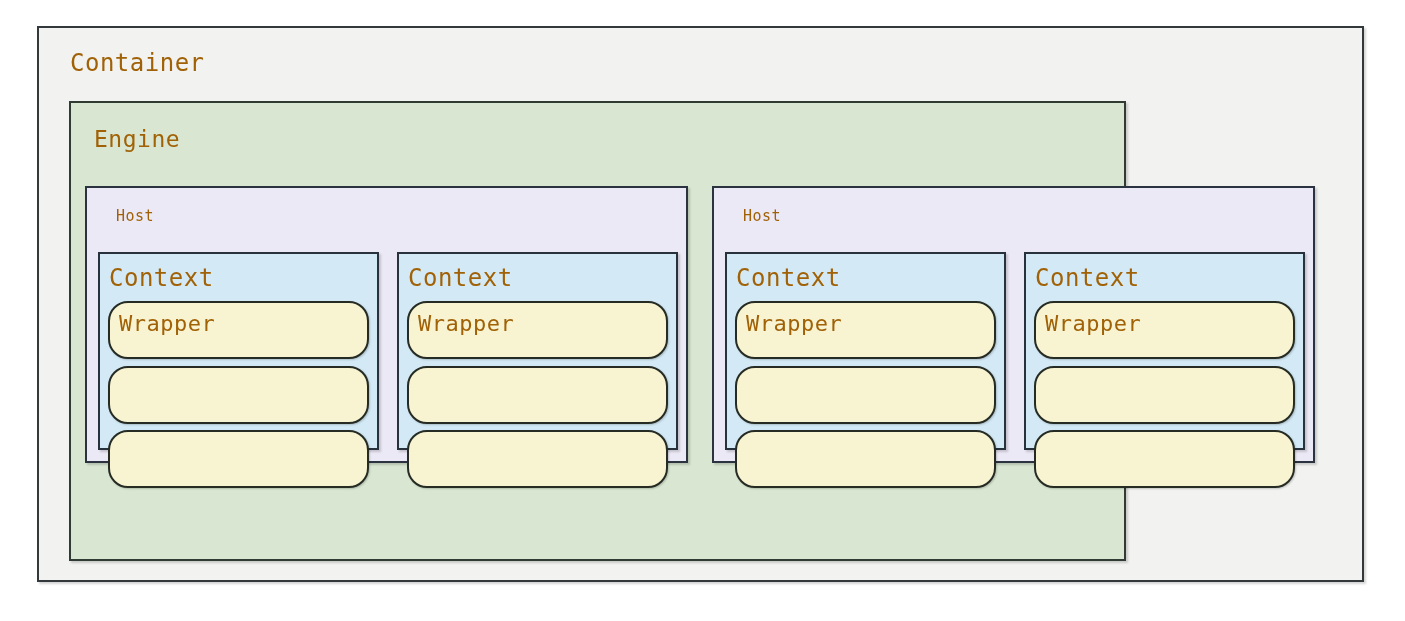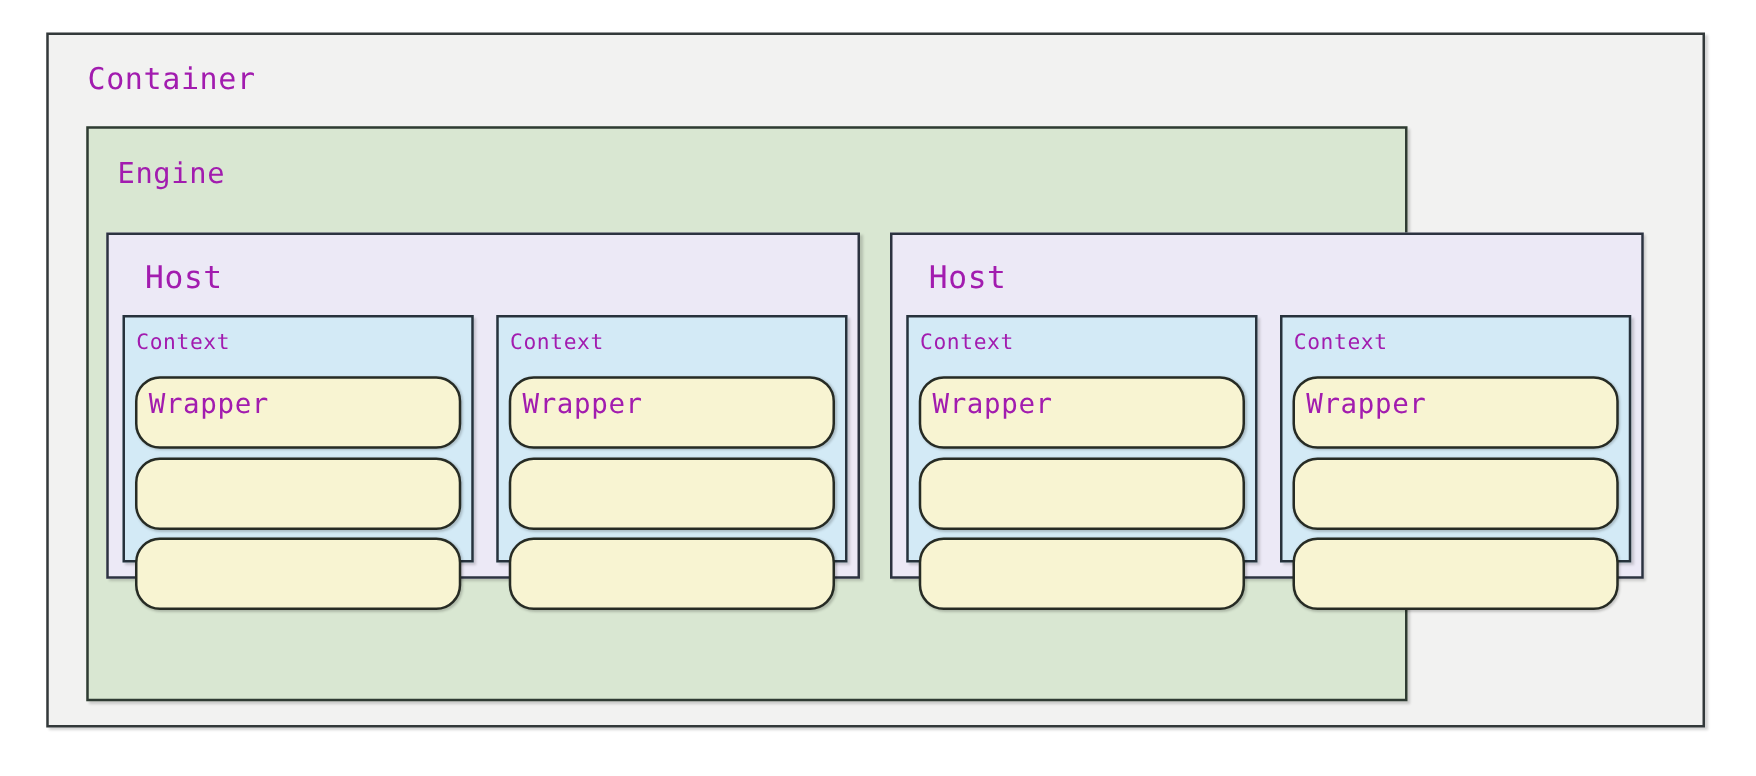--- a/index.html
+++ b/index.html
@@ -25,21 +25,21 @@
   
   .box {
     position: absolute;
     box-sizing: border-box;
     border: 2px solid #2b332e;
     box-shadow: 2px 2px 2px rgba(0,0,0,0.17);
   }
   .box > .box-label {
     position: absolute;
     white-space: pre;
-    color: #a21caf;
+    color: #a16207;
     line-height: 1;
     text-align: right;
   }
 
   
   .container-box {
     left: 37px;
     top: 26px;
     width: 1327px;
     height: 556px;
@@ -75,38 +75,38 @@
     width: 603px;
     height: 277px;
     background: #ece9f6;
     border-color: #2c3340;
   }
   .host-box.host-left  { left: 14px; }
   .host-box.host-right { left: 641px; }
   .host-box > .box-label {
     left: 29px;
     top: 21px;
-    font-size: 25px;
+    font-size: 15px;
     letter-spacing: 0.5px;
   }
 
   
   .context-box {
     top: 64px;
     width: 281px;
     height: 198px;
     background: #d3eaf6;
     border-color: #27323c;
   }
   .context-box.ctx-0 { left: 11px; }
   .context-box.ctx-1 { left: 310px; }
   .context-box > .box-label {
     left: 9px;
     top: 12px;
-    font-size: 17px;
+    font-size: 24px;
     letter-spacing: 0.5px;
   }
 
   
   .wrapper-box {
     left: 8px;
     width: 261px;
     height: 58px;
     background: #f8f4d2;
     border-color: #262b24;

